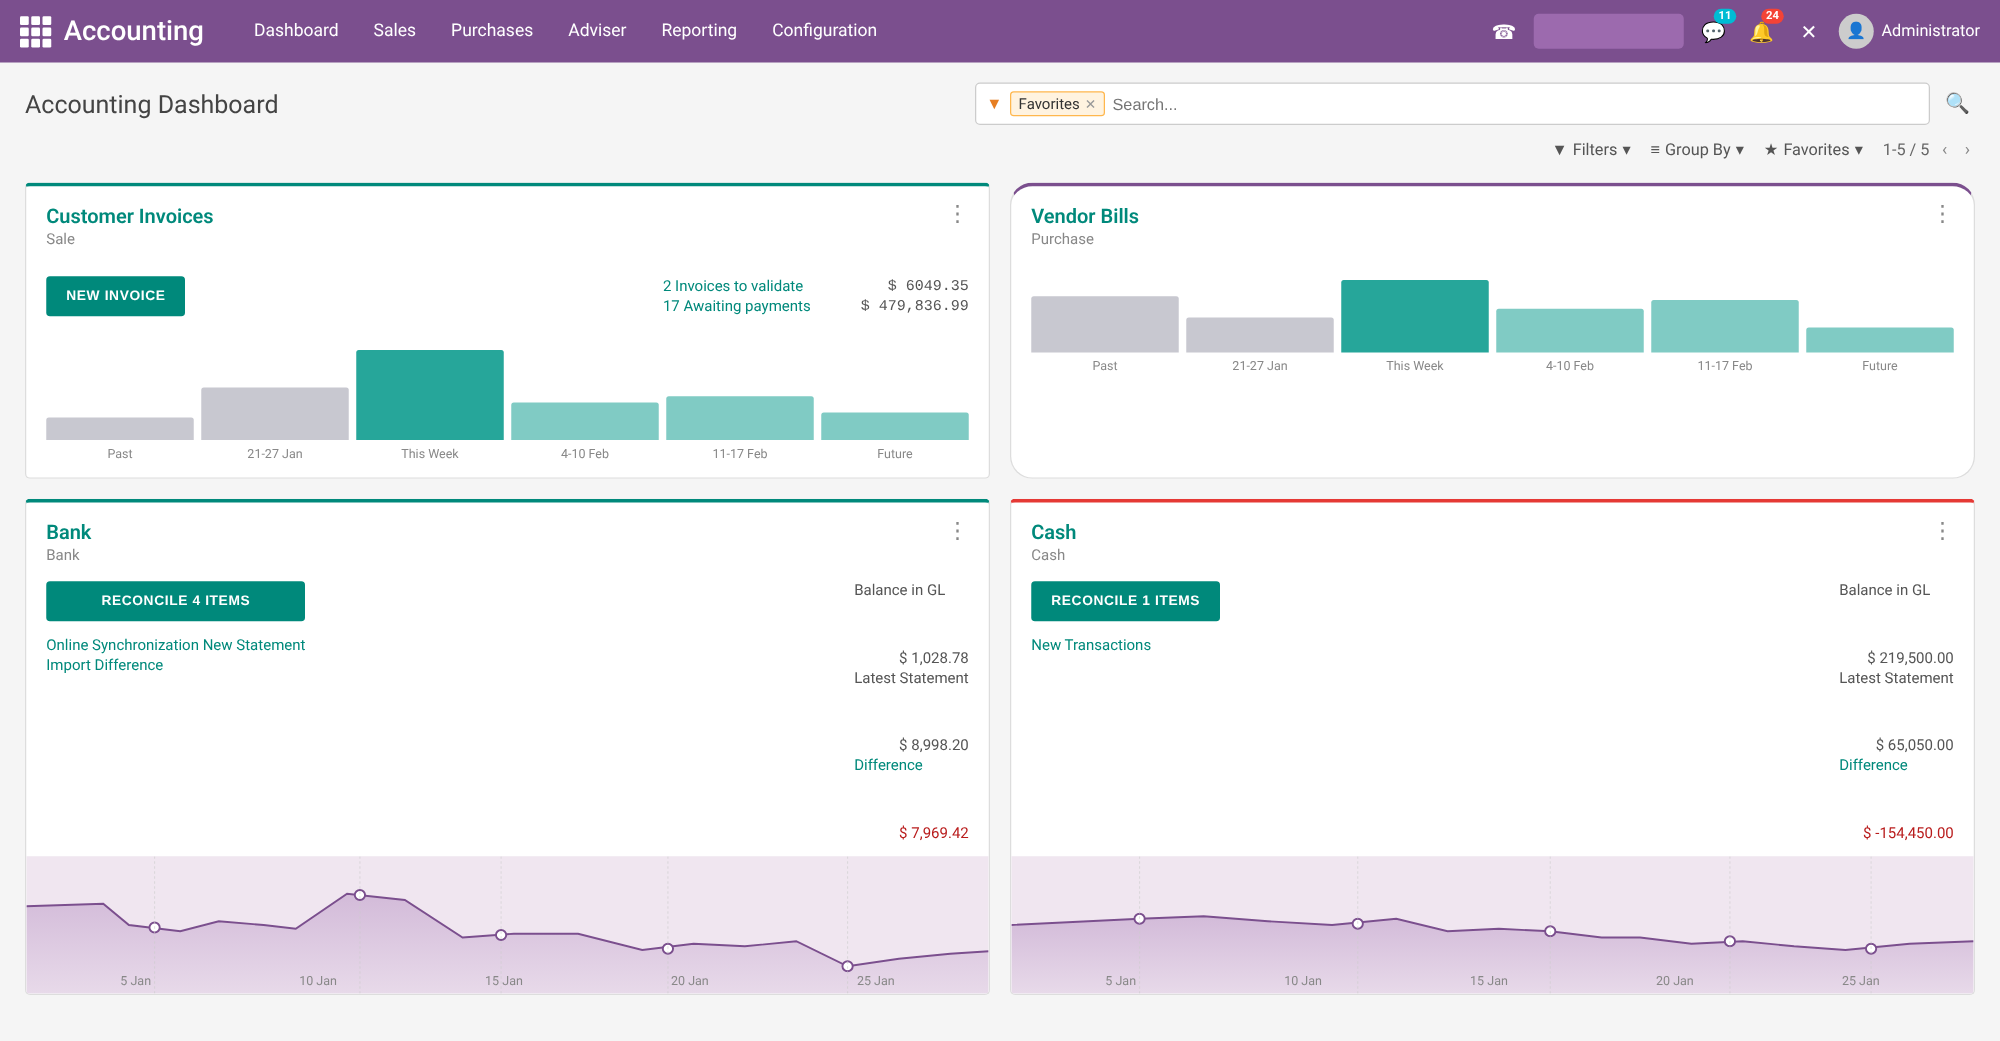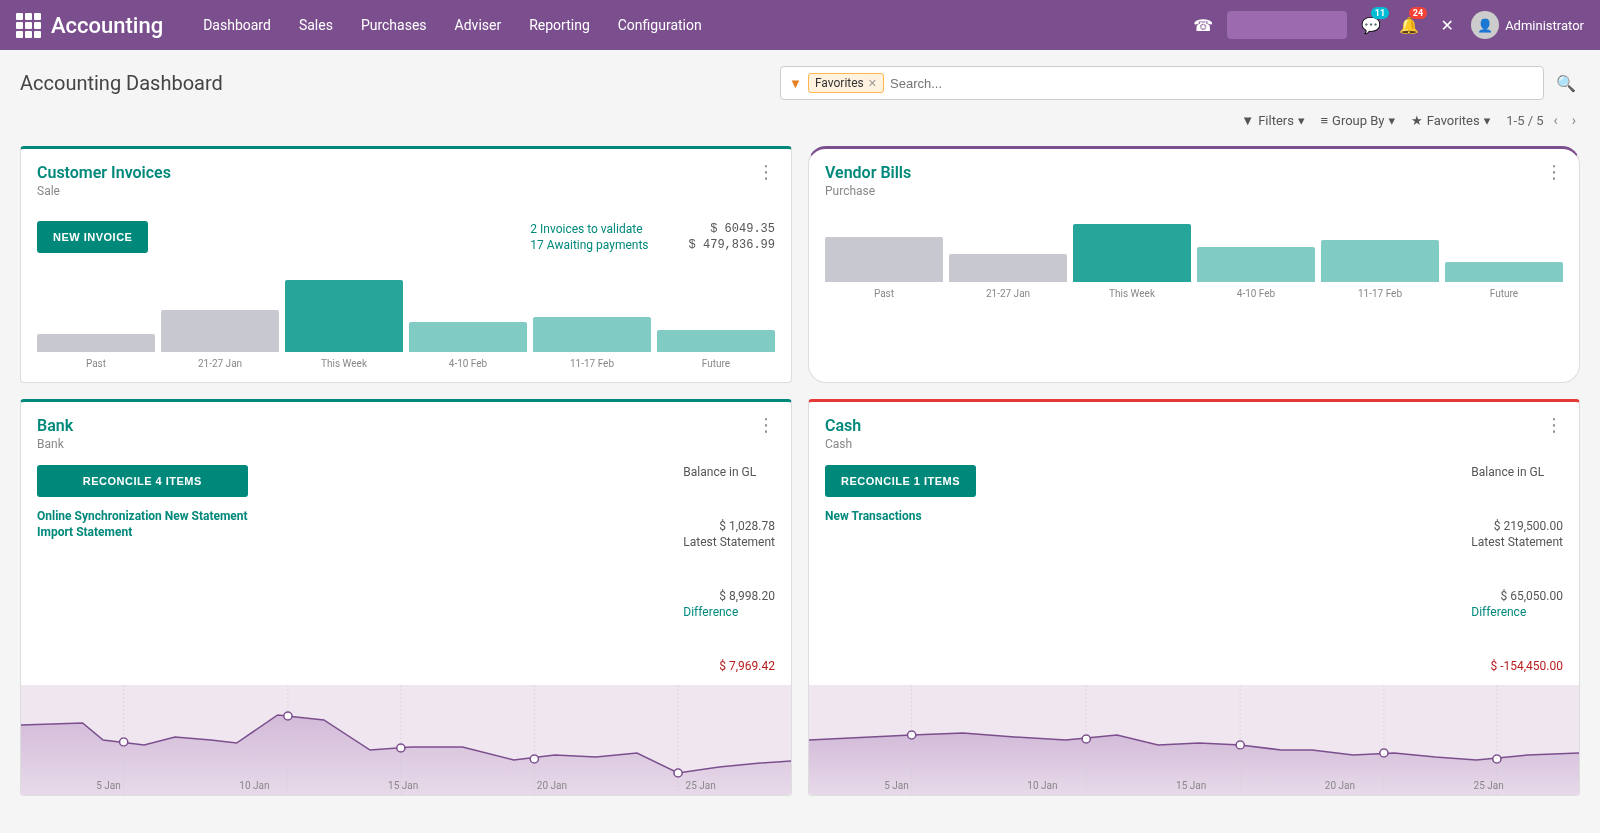--- a/index.html
+++ b/index.html
@@ -348,21 +348,20 @@
     .bank-left {
       display: flex;
       flex-direction: column;
       gap: 8px;
     }
     .bank-links {
       display: flex;
       flex-direction: column;
       gap: 2px;
       margin-top: 4px;
-      font-weight: bold;
     }
     .bank-link {
       color: #00897B;
       font-size: 12px;
       cursor: pointer;
       text-decoration: none;
     }
     .bank-stats {
       margin-left: auto;
     }
@@ -570,21 +569,21 @@
           <div class="card-title">Bank</div>
           <div class="card-subtitle">Bank</div>
         </div>
         <span class="card-menu-icon">⋮</span>
       </div>
       <div class="card-bank-body">
         <div class="bank-left">
           <button class="card-action-btn">RECONCILE 4 ITEMS</button>
           <div class="bank-links">
             <a class="bank-link">Online Synchronization New Statement</a>
-            <a class="bank-link">Import Statement</a>
+            <a class="bank-link">Import Difference</a>
           </div>
         </div>
         <div class="bank-stats">
           <div class="bank-stat-line">
             <span class="bank-stat-label">Balance in GL</span>
             <span class="bank-stat-value">$ 1,028.78</span>
           </div>
           <div class="bank-stat-line">
             <span class="bank-stat-label">Latest Statement</span>
             <span class="bank-stat-value">$ 8,998.20</span>

